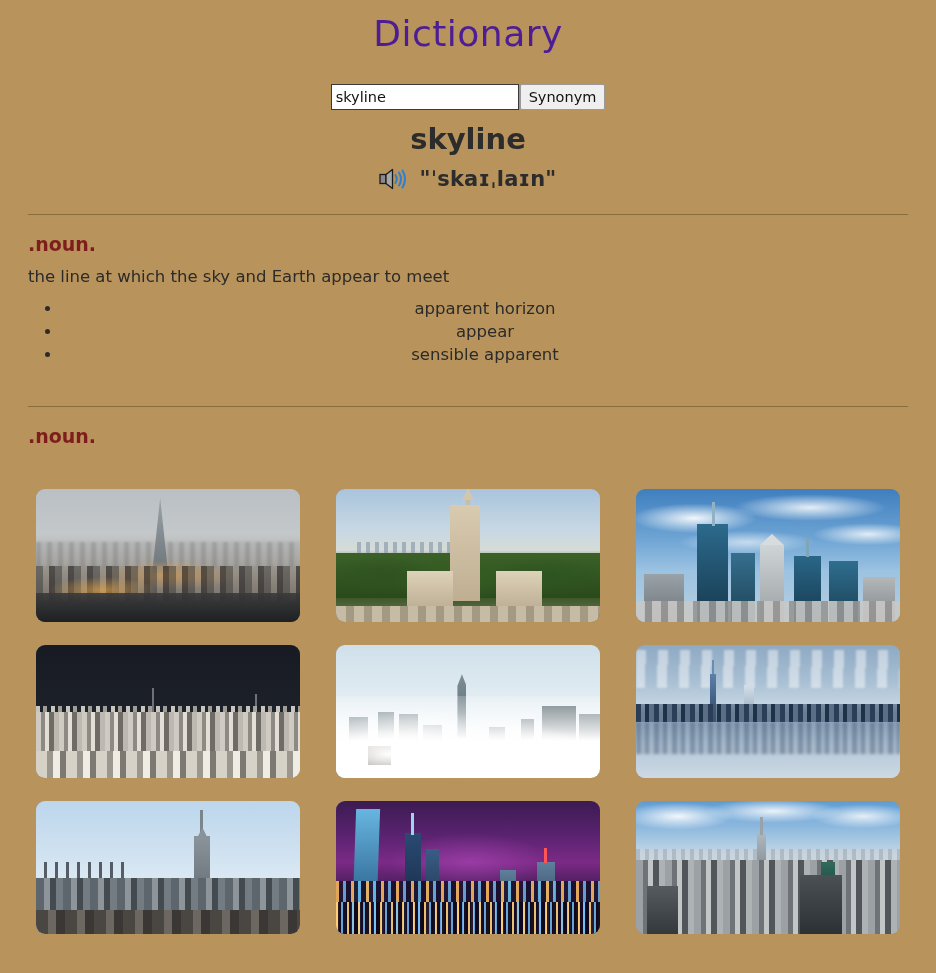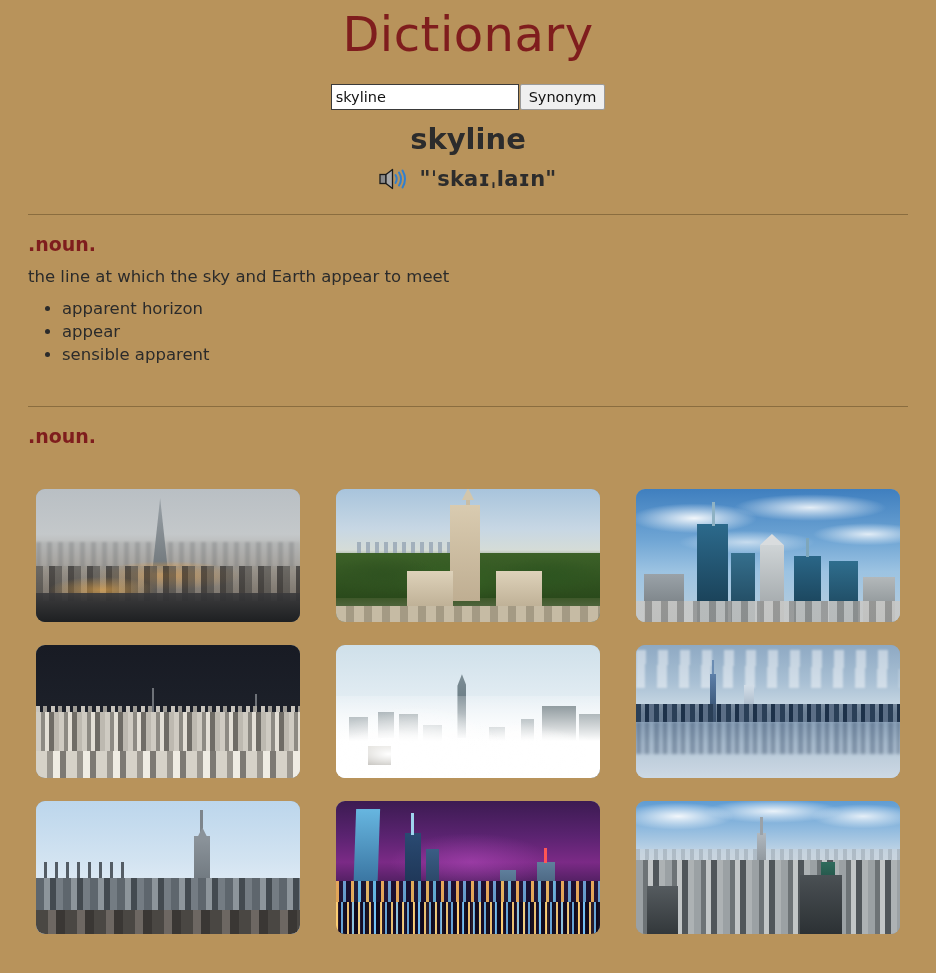--- a/index.html
+++ b/index.html
@@ -14,23 +14,23 @@
     background: #b8935b;
     font-family: "DejaVu Sans", "Liberation Sans", sans-serif;
     color: #2b2b2b;
     overflow: hidden;
     position: relative;
   }
 
   
   .page-title {
     text-align: center;
-    font-size: 48px;
+    font-size: 36px;
     font-weight: 400;
-    color: #7f1d1d;
+    color: #4c1d95;
     margin: 0;
     padding-top: 6px;
     line-height: 56px;
     letter-spacing: 0.5px;
   }
 
   .search-row {
     display: flex;
     justify-content: center;
     align-items: stretch;
@@ -127,20 +127,21 @@
   }
   .syn-list {
     margin: 8px 0 0 0;
     padding-left: 34px;
     list-style: disc;
   }
   .syn-list li {
     font-size: 16.5px;
     line-height: 23px;
     color: #2b2b2b;
+    text-align: center;
   }
   .sense-1 { padding-bottom: 40px; }
   .sense-2 { padding-bottom: 14px; }
 
   
   .image-grid {
     display: grid;
     grid-template-columns: repeat(3, 264px);
     column-gap: 36px;
     row-gap: 23px;

